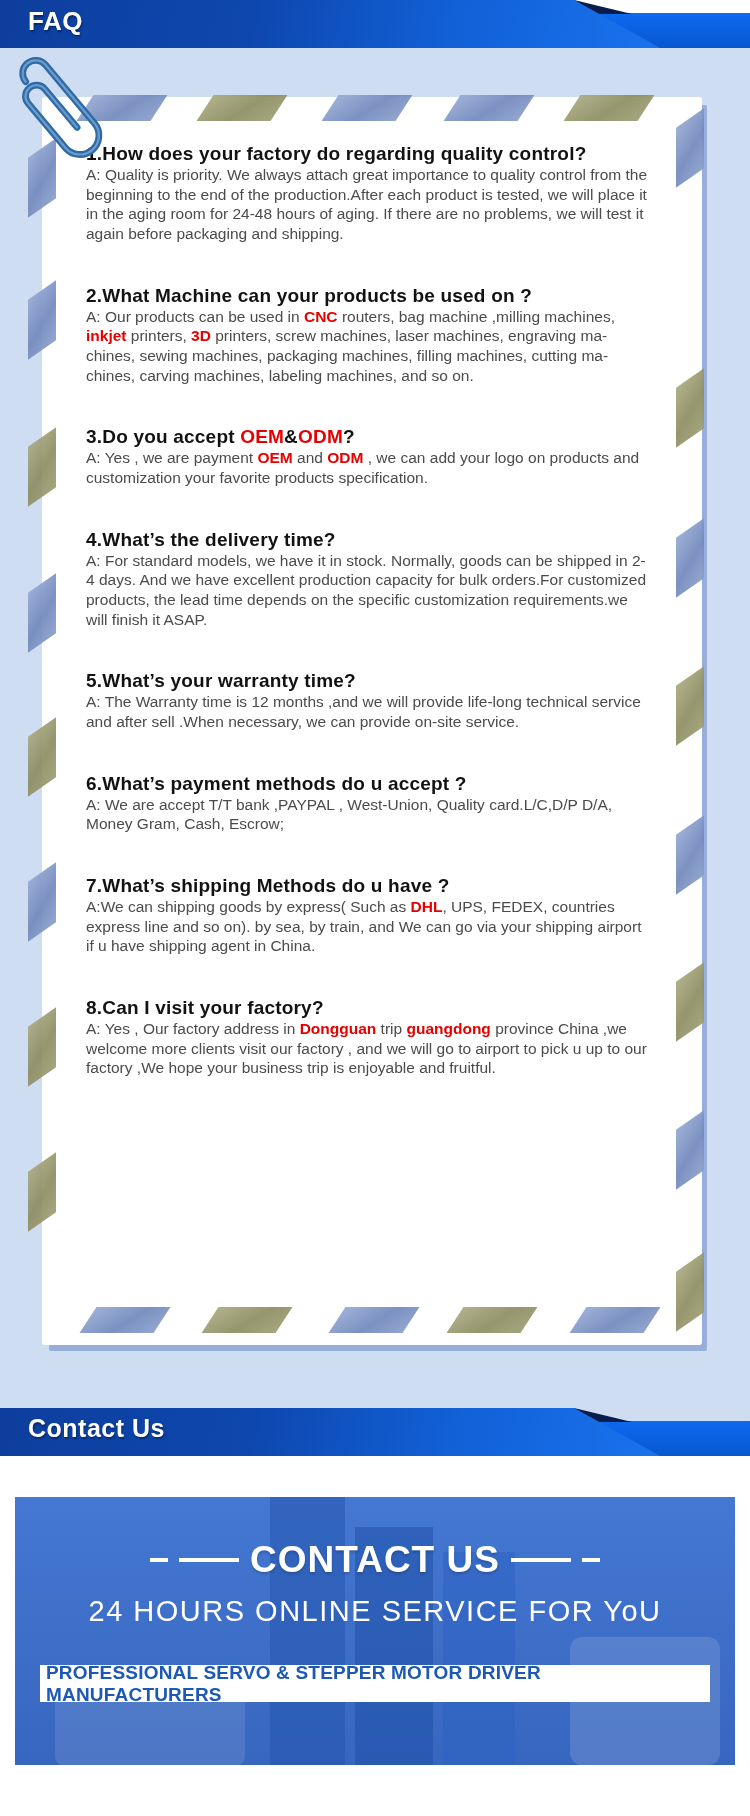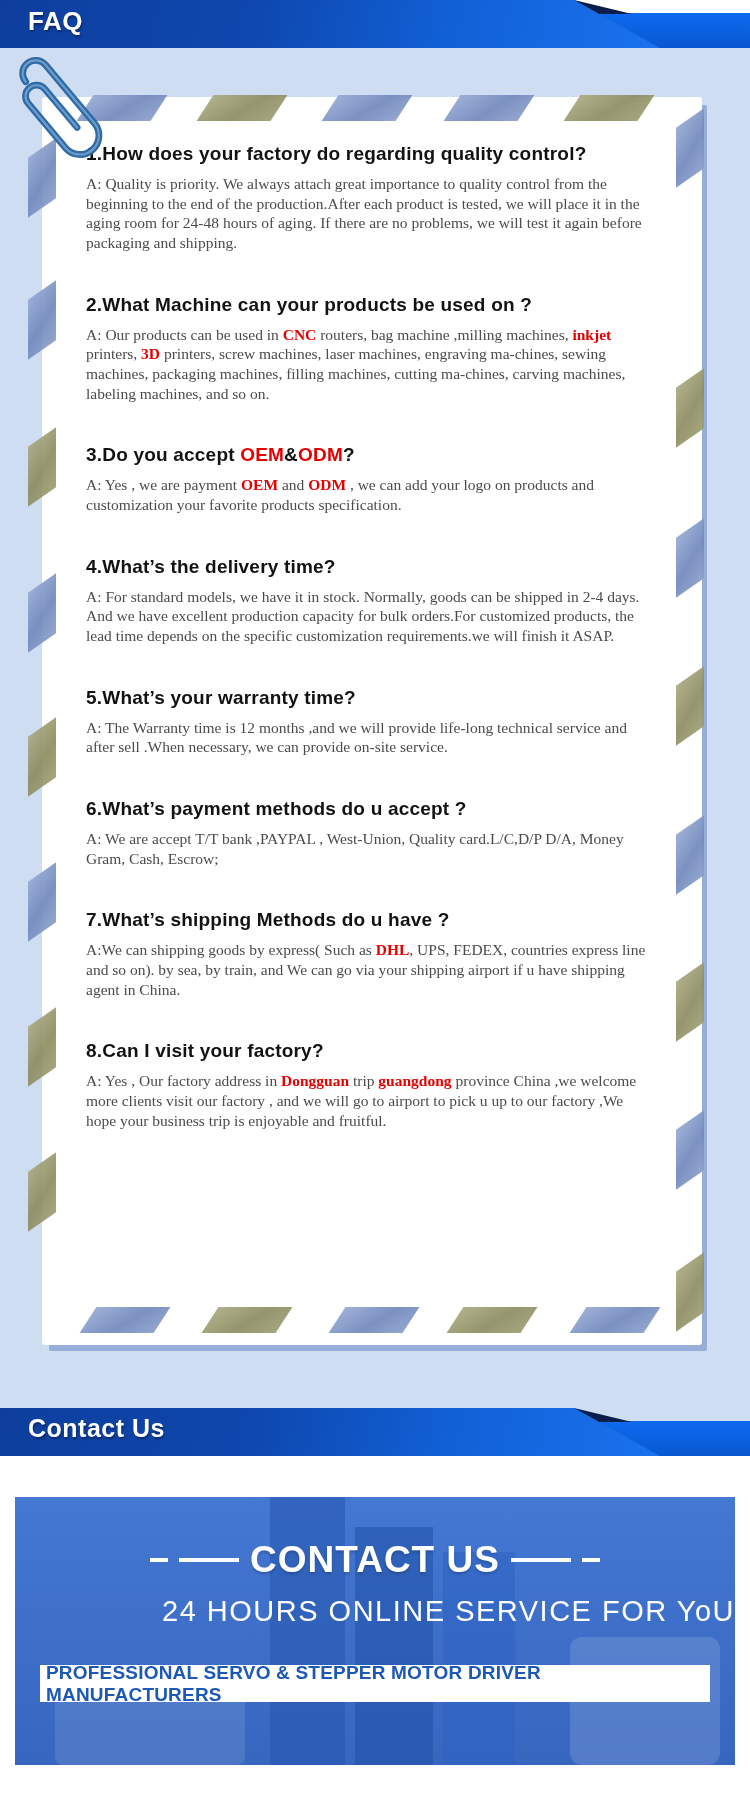--- a/index.html
+++ b/index.html
@@ -20,21 +20,21 @@
     background:#081d4a; clip-path:polygon(0 0, 100% 100%, 0 100%); }
   .ribbon .title { position:absolute; left:28px; top:6px; color:#ffffff; font-size:26px;
     font-weight:700; letter-spacing:.5px; text-shadow:1px 2px 2px rgba(0,0,0,.35); }
 
   
   .paper { position:absolute; left:42px; top:97px; width:660px; height:1248px;
     background:#ffffff; border-radius:3px; box-shadow:6px 7px 0 -1px #97aed8; }
   .paper-inner { position:absolute; left:44px; right:52px; top:46px; }
   .faq-item { margin-bottom:41px; }
   .faq-q { font-size:19px; font-weight:700; color:#121212; letter-spacing:.2px; }
-  .faq-a { margin-top:9px; font-size:15.5px; line-height:1.27; color:#4b4b4b;font-family:Liberation Serif, serif; }
+  .faq-a { margin-top:0; font-size:15.5px; line-height:1.27; color:#4b4b4b; }
   .hl { color:#e60000; font-weight:700; }
 
   
   .tape { position:absolute; opacity:.93; }
   .tape.h { width:74px; height:26px; transform:skewX(-33deg); }
   .tape.v { width:28px; height:60px; transform:skewY(-35deg); }
   .tape.blue { background:linear-gradient(135deg,#96aad4 0%, #7289bd 55%, #8a9fcb 100%); }
   .tape.olive { background:linear-gradient(135deg,#aaaa81 0%, #8d8d63 55%, #9e9e74 100%); }
 
   
@@ -48,21 +48,21 @@
   .bp2 { left:340px; top:30px; width:78px;  height:238px; background:#1c4da5; opacity:.5; }
   .bp3 { left:428px; top:55px; width:72px;  height:213px; background:#2d63c2; opacity:.55; }
   .bp4 { left:40px;  top:175px; width:190px; height:93px;  background:#7c9bd2; opacity:.32; border-radius:8px; }
   .bp5 { left:555px; top:140px; width:150px; height:128px; background:#8fa9da; opacity:.32; border-radius:12px; }
   .banner-title-row { position:absolute; left:0; top:42px; width:100%;
     display:flex; align-items:center; justify-content:center; gap:11px; color:#fff; }
   .banner-title { font-size:37px; font-weight:800; letter-spacing:1px;
     text-shadow:0 2px 3px rgba(0,0,0,.2); }
   .dash-long  { width:60px; height:4px; background:#fff; }
   .dash-short { width:18px; height:4px; background:#fff; }
-  .banner-sub { position:absolute; left:0; top:98px; width:100%; text-align:right;
+  .banner-sub { position:absolute; left:0; top:98px; width:100%; text-align:center;
     color:#fff; font-size:29px; font-weight:400; letter-spacing:1.5px; }
   .banner-strip { position:absolute; left:25px; top:168px; width:670px; height:37px;
     background:#ffffff; display:flex; align-items:center; justify-content:center; }
   .banner-strip span { color:#1c58b6; font-size:19px; font-weight:700; letter-spacing:.2px;margin-left:6px; }
 </style>
 </head>
 <body>
 
 <div class="page">
 

